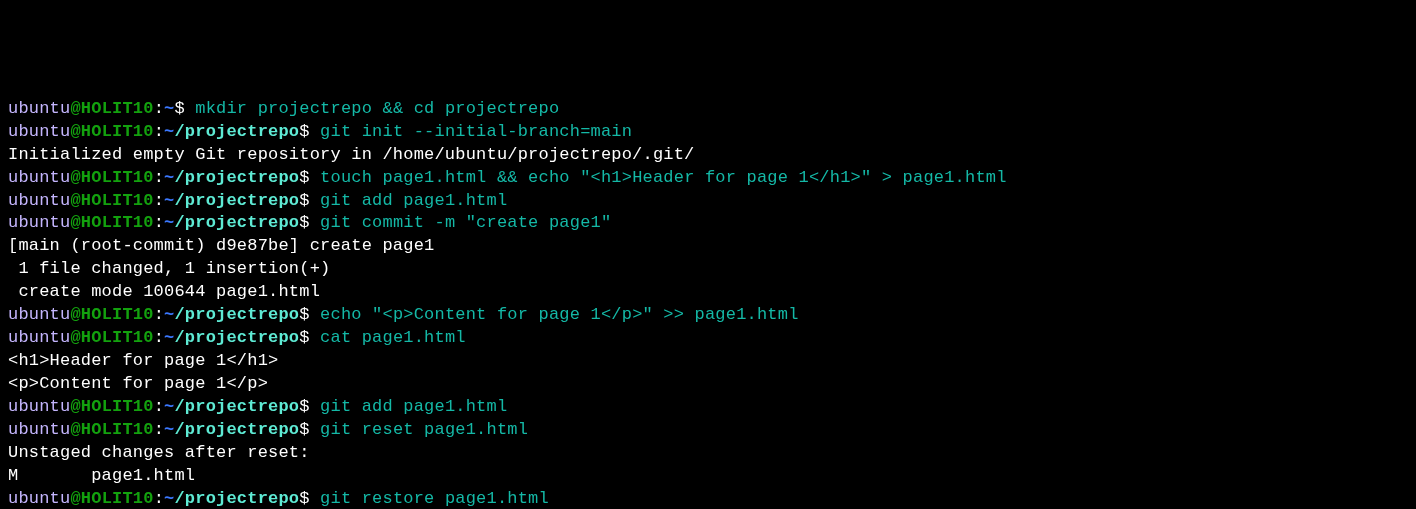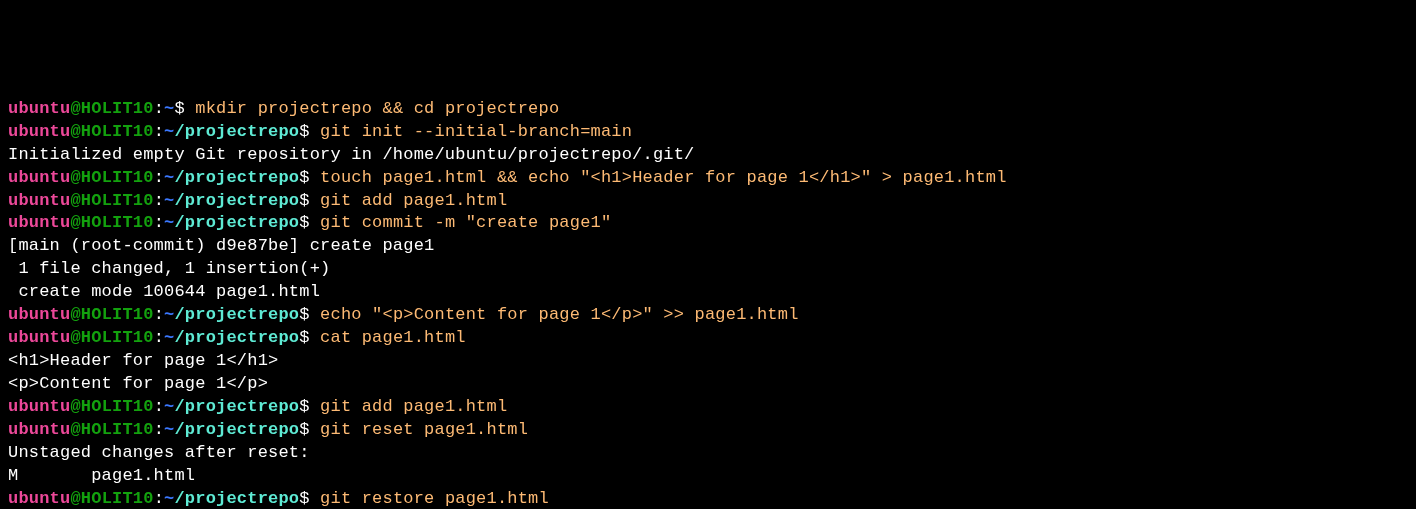--- a/index.html
+++ b/index.html
@@ -7,28 +7,28 @@
       background: #000000;
       color: #ffffff;
       font-family: 'Consolas', 'Courier New', monospace;
       font-size: 17px;
       line-height: 1.35;
       padding: 6px 8px;
       white-space: pre;
       letter-spacing: 0.2px;
     }
     .line { display: block; }
-    .user { color: #ec4899; font-weight: bold; }
+    .user { color: #c4b5fd; font-weight: normal; }
     .at { color: #13a10e; font-weight: bold; }
     .host { color: #13a10e; font-weight: bold; }
     .colon { color: #ffffff; }
     .path { color: #5eead4; font-weight: bold; }
     .tilde { color: #3b78ff; font-weight: bold; }
     .dollar { color: #ffffff; }
-    .cmd { color: #fdba74; }
+    .cmd { color: #14b8a6; }
     .output { color: #ffffff; margin-top: 17px; }
   </style>
 </head>
 <body>
 
 
 
 <div id="terminal"><div class="line"><span class="user">ubuntu</span><span class="at">@</span><span class="host">HOLIT10</span><span class="colon">:</span><span class="tilde">~</span><span class="dollar">$</span><span class="cmd"> mkdir projectrepo &amp;&amp; cd projectrepo</span></div><div class="line"><span class="user">ubuntu</span><span class="at">@</span><span class="host">HOLIT10</span><span class="colon">:</span><span class="tilde">~</span><span class="path">/projectrepo</span><span class="dollar">$</span><span class="cmd"> git init --initial-branch=main</span></div><div class="line"><span class="output">Initialized empty Git repository in /home/ubuntu/projectrepo/.git/</span></div><div class="line"><span class="user">ubuntu</span><span class="at">@</span><span class="host">HOLIT10</span><span class="colon">:</span><span class="tilde">~</span><span class="path">/projectrepo</span><span class="dollar">$</span><span class="cmd"> touch page1.html &amp;&amp; echo "&lt;h1&gt;Header for page 1&lt;/h1&gt;" &gt; page1.html</span></div><div class="line"><span class="user">ubuntu</span><span class="at">@</span><span class="host">HOLIT10</span><span class="colon">:</span><span class="tilde">~</span><span class="path">/projectrepo</span><span class="dollar">$</span><span class="cmd"> git add page1.html</span></div><div class="line"><span class="user">ubuntu</span><span class="at">@</span><span class="host">HOLIT10</span><span class="colon">:</span><span class="tilde">~</span><span class="path">/projectrepo</span><span class="dollar">$</span><span class="cmd"> git commit -m "create page1"</span></div><div class="line"><span class="output">[main (root-commit) d9e87be] create page1</span></div><div class="line"><span class="output"> 1 file changed, 1 insertion(+)</span></div><div class="line"><span class="output"> create mode 100644 page1.html</span></div><div class="line"><span class="user">ubuntu</span><span class="at">@</span><span class="host">HOLIT10</span><span class="colon">:</span><span class="tilde">~</span><span class="path">/projectrepo</span><span class="dollar">$</span><span class="cmd"> echo "&lt;p&gt;Content for page 1&lt;/p&gt;" &gt;&gt; page1.html</span></div><div class="line"><span class="user">ubuntu</span><span class="at">@</span><span class="host">HOLIT10</span><span class="colon">:</span><span class="tilde">~</span><span class="path">/projectrepo</span><span class="dollar">$</span><span class="cmd"> cat page1.html</span></div><div class="line"><span class="output">&lt;h1&gt;Header for page 1&lt;/h1&gt;</span></div><div class="line"><span class="output">&lt;p&gt;Content for page 1&lt;/p&gt;</span></div><div class="line"><span class="user">ubuntu</span><span class="at">@</span><span class="host">HOLIT10</span><span class="colon">:</span><span class="tilde">~</span><span class="path">/projectrepo</span><span class="dollar">$</span><span class="cmd"> git add page1.html</span></div><div class="line"><span class="user">ubuntu</span><span class="at">@</span><span class="host">HOLIT10</span><span class="colon">:</span><span class="tilde">~</span><span class="path">/projectrepo</span><span class="dollar">$</span><span class="cmd"> git reset page1.html</span></div><div class="line"><span class="output">Unstaged changes after reset:</span></div><div class="line"><span class="output">M       page1.html</span></div><div class="line"><span class="user">ubuntu</span><span class="at">@</span><span class="host">HOLIT10</span><span class="colon">:</span><span class="tilde">~</span><span class="path">/projectrepo</span><span class="dollar">$</span><span class="cmd"> git restore page1.html</span></div></div>
 
 

